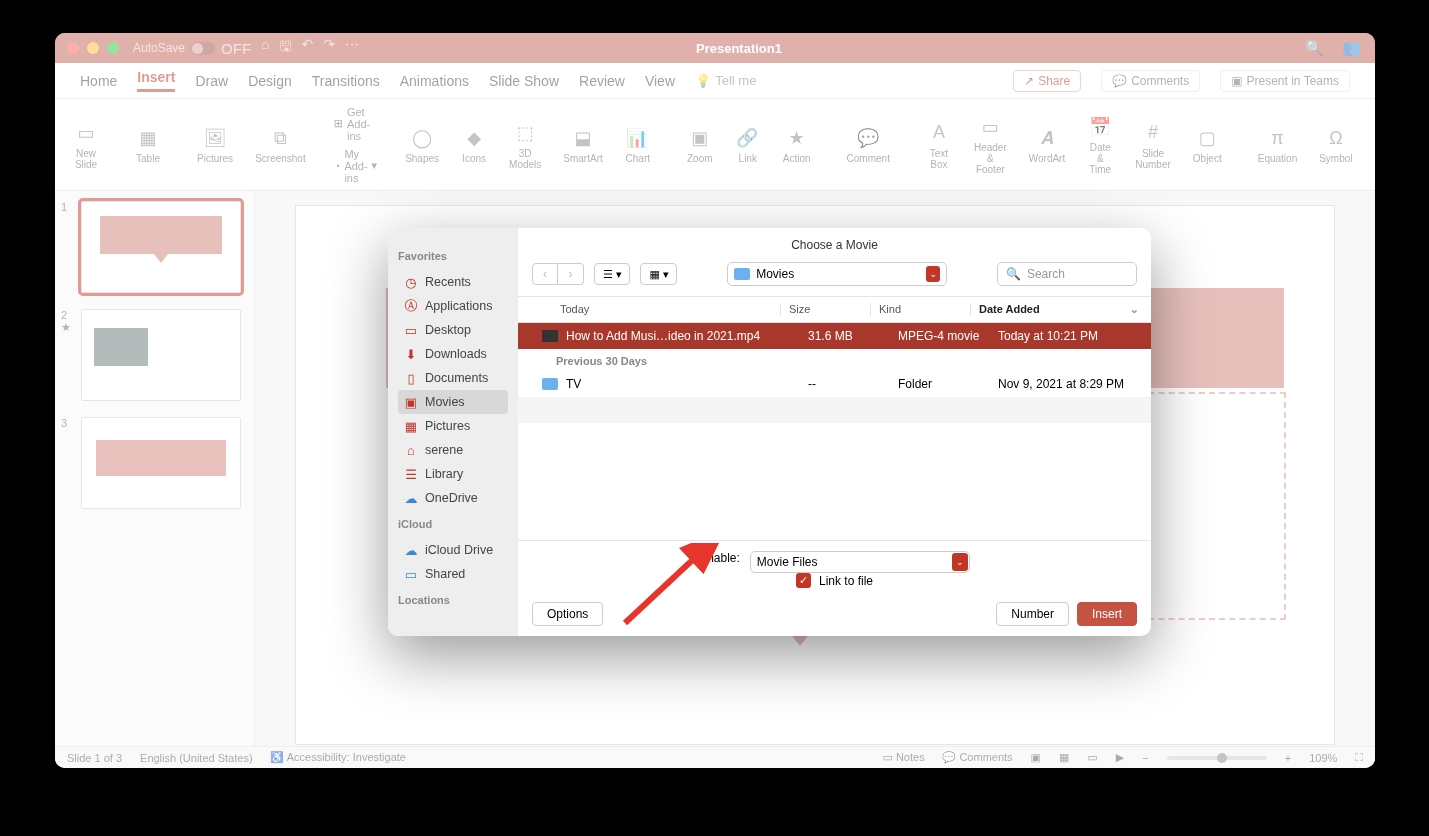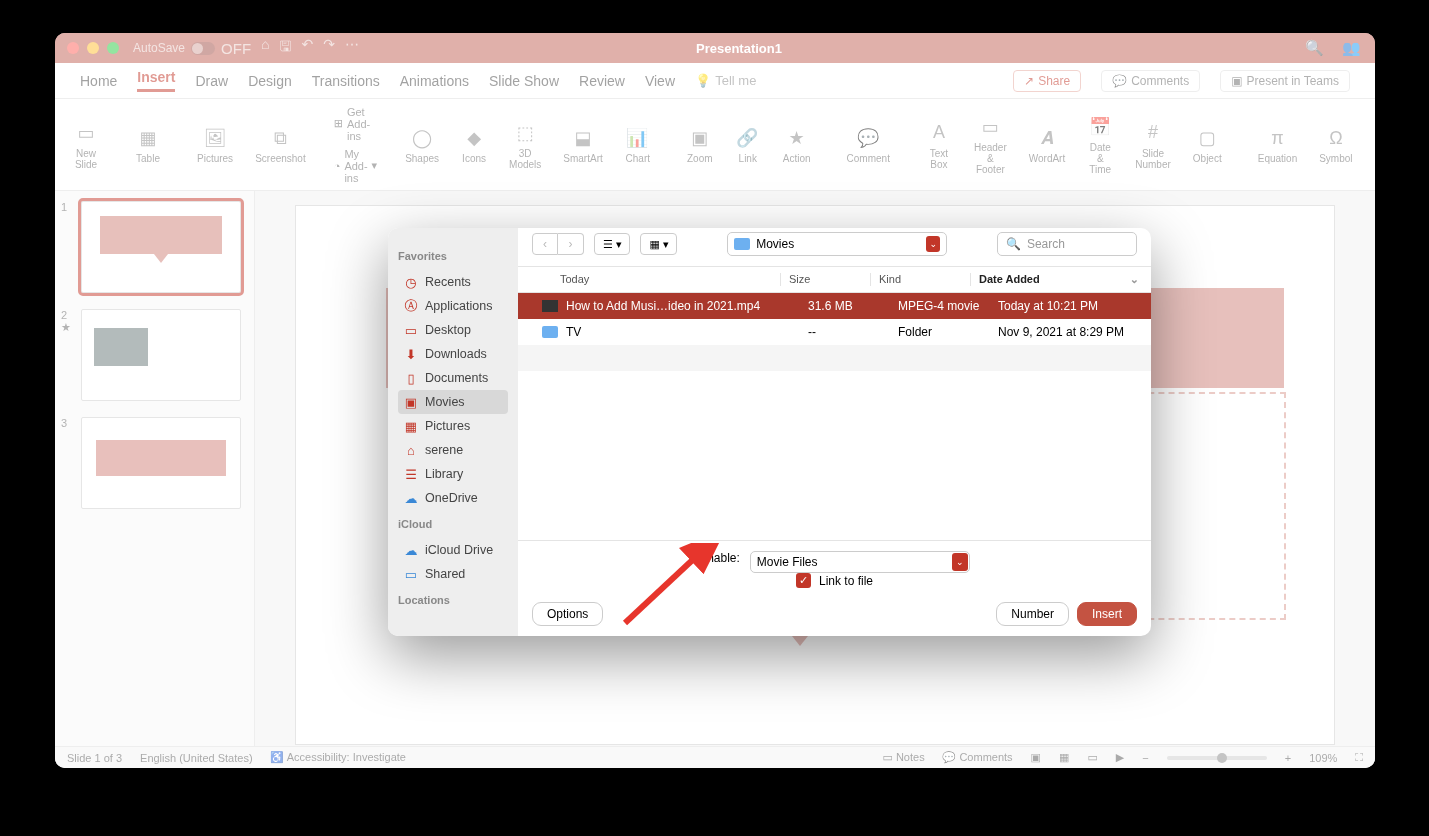--- a/index.html
+++ b/index.html
@@ -107,21 +107,21 @@
 .row .thumb{width:16px;height:12px;background:#333;margin:0 8px 0 12px;}
 
 .dlg-bottom { border-top:1px solid #e4e4e4; padding:10px 14px; }
 .enable { display:flex; justify-content:center; gap:10px; font-size:12px; margin-bottom:0;}
 .enable select{border:1px solid #ccc;border-radius:5px;height:22px;width:220px;font-size:12px;padding:0 6px;appearance:none;background:#fff;}
 .enable .selwrap{position:relative;}
 .enable .selwrap .ar{position:absolute;right:2px;top:2px;width:16px;height:18px;background:#c23628;border-radius:3px;color:#fff;font-size:9px;display:flex;align-items:center;justify-content:center;}
 .link { display:flex; align-items:center; justify-content:center; gap:8px; font-size:12px; margin-bottom:14px;}
 .link .cb { width:15px;height:15px;background:#c23628;border-radius:3px;color:#fff;font-size:11px;display:flex;align-items:center;justify-content:center;}
 .btns { display:flex; align-items:center;}
-.btns button { height:24px; border:1px solid #ccc; background:#fff; border-radius:9px; padding:0 14px; font-size:12px; cursor:pointer;}
+.btns button { height:24px; border:1px solid #ccc; background:#fff; border-radius:4px; padding:0 14px; font-size:12px; cursor:pointer;}
 .btns .sp{flex:1;}
 .btns .insert{background:#c45342;border-color:#c45342;color:#fff;margin-left:8px;}
 
 
 .arrow { position:absolute; left:560px; top:510px; width:110px; height:90px; pointer-events:none;}
 .arrow svg{width:100%;height:100%;}
 </style>
 </head>
 <body>
 
@@ -373,20 +373,21 @@
           <span>iCloud Drive</span>
         </div>
       <div class="item">
           <span class="ic blue">▭</span>
           <span>Shared</span>
         </div>
       <div class="hdr">Locations</div>
     </div>
 
     <div class="dlg-main">
+      <div class="dlg-title">Choose a Movie</div>
       <div class="dlg-toolbar">
         <div class="nav">
           <button>‹</button>
           <button>›</button>
         </div>
         <div class="viewbtn">☰ ▾</div>
         <div class="viewbtn">▦ ▾</div>
         <div class="location">
           <div class="pill">
             <span class="fold"></span>
@@ -409,20 +410,21 @@
       </div>
 
       <div class="filelist">
         <div class="row sel">
           <span class="thumb"></span>
           <span class="fn">How to Add Musi…ideo in 2021.mp4</span>
           <span class="sz">31.6 MB</span>
           <span class="kd">MPEG-4 movie</span>
           <span class="dt">Today at 10:21 PM</span>
         </div>
+        <div class="grouphdr">Previous 30 Days</div>
         <div class="row">
           <span class="folder"></span>
           <span class="fn">TV</span>
           <span class="sz">--</span>
           <span class="kd">Folder</span>
           <span class="dt">Nov 9, 2021 at 8:29 PM</span>
         </div>
         <div class="row alt" style="height:26px;"></div>
       </div>
 

